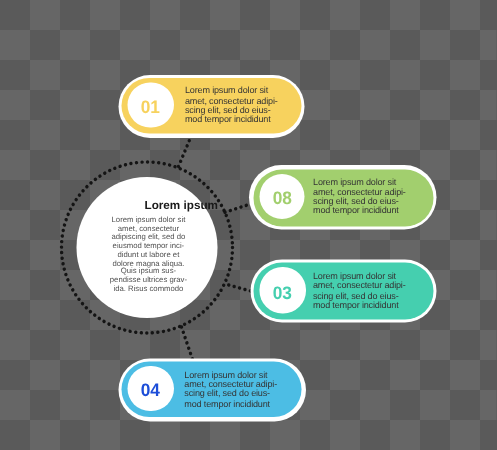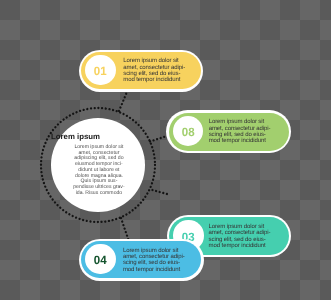--- a/index.html
+++ b/index.html
@@ -20,21 +20,21 @@
 
   .panel{position:absolute;background:#ffffff;border-radius:999px;box-sizing:border-box;}
   .panel .inner{position:absolute;inset:2.6px;border-radius:999px;}
   .badge{position:absolute;width:30.4px;height:30.4px;border-radius:50%;background:#fff;}
   .badge span{position:absolute;left:0;right:0;text-align:center;font-weight:bold;
               font-size:12px;line-height:16.6px;letter-spacing:-0.1px;
               transform:scaleX(0.96);transform-origin:50% 50%;}
   .ptext{position:absolute;font-size:6.05px;line-height:6.3px;color:#353535;white-space:nowrap;letter-spacing:-0.115px;}
 
   .center{position:absolute;border-radius:50%;background:#ffffff;}
-  .ctitle{font-weight:bold;font-size:7.8px;line-height:8px;color:#1a1a1a;text-align:left;}
+  .ctitle{font-weight:bold;font-size:7.8px;line-height:8px;color:#1a1a1a;text-align:right;}
   .cbody{font-size:5.15px;line-height:5.7px;color:#4f4f4f;text-align:center;white-space:nowrap;}
 </style>
 </head>
 <body>
 
 <div id="stage">
 
   <svg class="lines" viewBox="0 0 331 300">
     <g fill="none" stroke="#141414" stroke-width="2.3" stroke-linecap="round" stroke-dasharray="0.01 3.72">
       <circle cx="98" cy="165" r="57"></circle>
@@ -79,37 +79,37 @@
       <span style="top: 8.3px; color: rgb(162, 207, 110);">08</span>
     </div>
     <div class="ptext" style="left:42.4px;top:9.1px;">
         <div>Lorem ipsum dolor sit</div>
         <div>amet, consectetur adipi-</div>
         <div>scing elit, sed do eius-</div>
         <div>mod tempor incididunt</div>
       </div>
   </div>
 
-  <div class="panel" style="left:166.8px;top:172.9px;width:124.7px;height:42.5px;margin-top:42px;">
+  <div class="panel" style="left:166.8px;top:172.9px;width:124.7px;height:42.5px;">
     <div class="inner" style="background: rgb(69, 207, 175);"></div>
     <div class="badge" style="left:6.4px;top:5.4px;">
       <span style="top: 8.3px; color: rgb(69, 207, 175);">03</span>
     </div>
     <div class="ptext" style="left:41.8px;top:9.2px;">
         <div>Lorem ipsum dolor sit</div>
         <div>amet, consectetur adipi-</div>
         <div>scing elit, sed do eius-</div>
         <div>mod tempor incididunt</div>
       </div>
   </div>
 
   <div class="panel" style="left:78.9px;top:238.7px;width:124.9px;height:42.2px;">
     <div class="inner" style="background: rgb(76, 189, 228);"></div>
     <div class="badge" style="left:6.4px;top:5.4px;">
-      <span style="top: 8.3px; color: #14532d;">04</span>
+      <span style="top: 8.3px; color: #1d4ed8;">04</span>
     </div>
     <div class="ptext" style="left:44.0px;top:9.0px;">
         <div>Lorem ipsum dolor sit</div>
         <div>amet, consectetur adipi-</div>
         <div>scing elit, sed do eius-</div>
         <div>mod tempor incididunt</div>
       </div>
   </div>
 
 </div>

